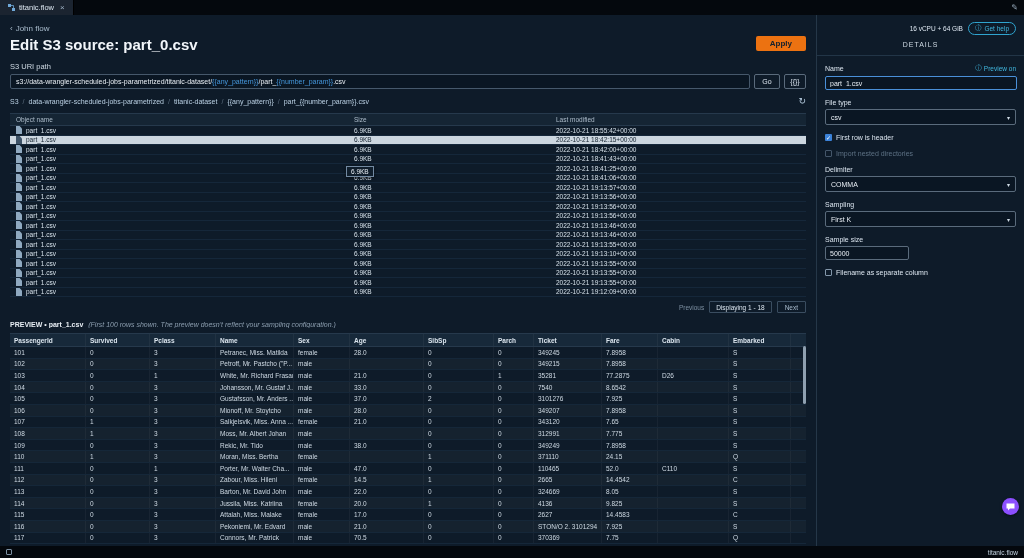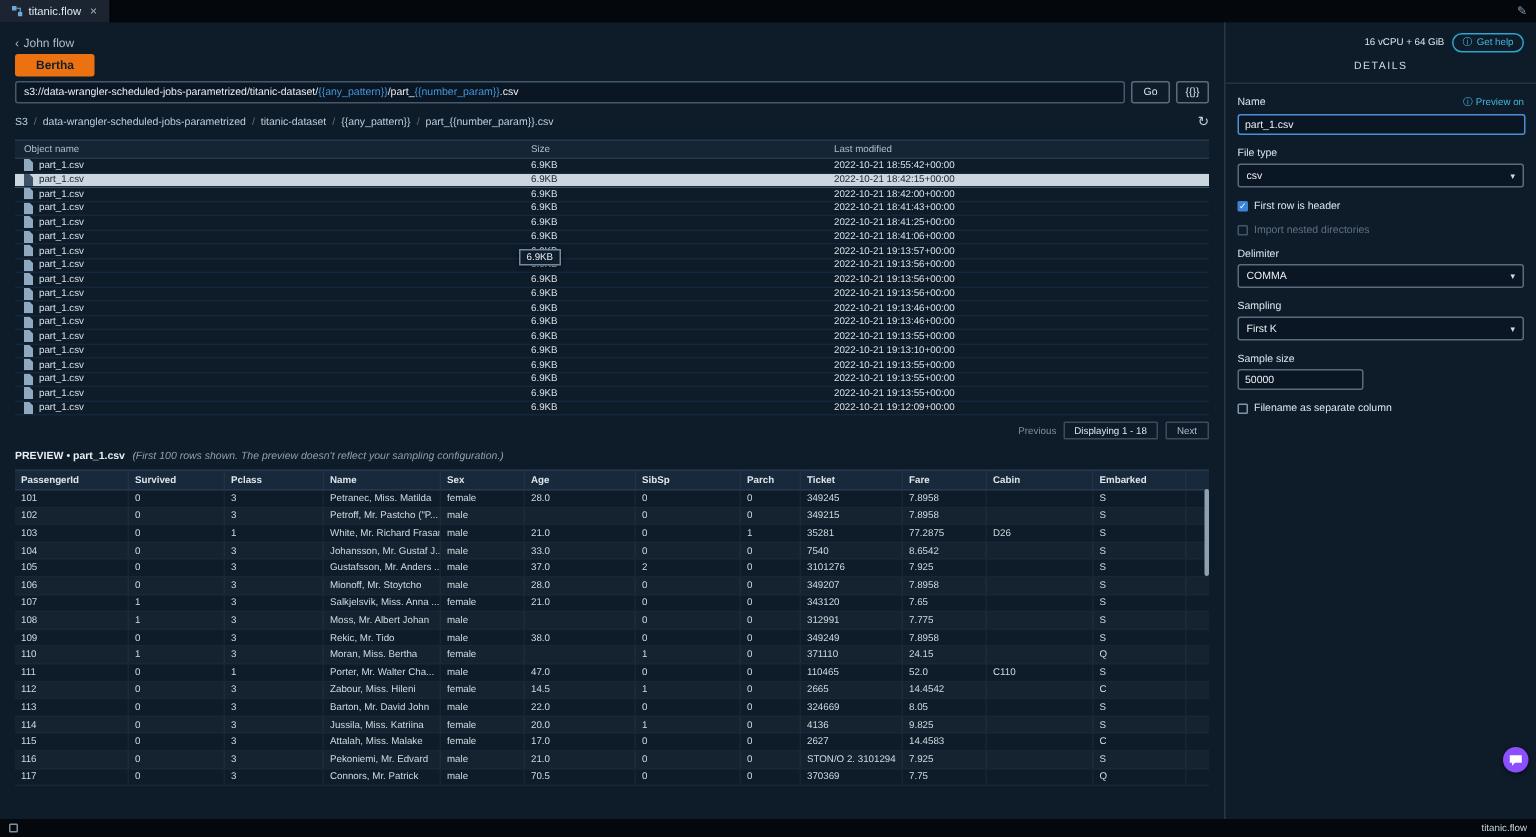--- a/index.html
+++ b/index.html
@@ -114,24 +114,26 @@
   <div class="body-row">
 
     <div class="main">
 
       <div class="back-link">
         <span>‹</span>
         <span>John flow</span>
       </div>
 
       <div class="title-row">
-        <button class="apply-btn">Bertha</button>
-      </div>
-
-
+        <div class="page-title">Edit S3 source: part_0.csv</div>
+        <button class="apply-btn">Apply</button>
+      </div>
+
+
+      <div class="uri-label">S3 URI path</div>
       <div class="uri-row">
         <div class="uri-input">
           <span>s3://data-wrangler-scheduled-jobs-parametrized/titanic-dataset/</span>
             <span class="uri-param">{{any_pattern}}</span>
             <span>/part_</span>
             <span class="uri-param">{{number_param}}</span>
             <span>.csv</span>
         </div>
         <button class="uri-btn go-btn">Go</button>
         <button class="uri-btn param-btn">{{}}</button>

